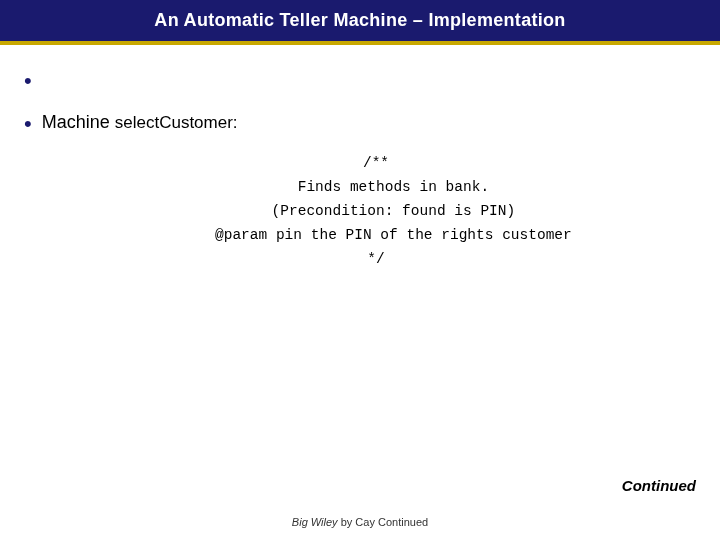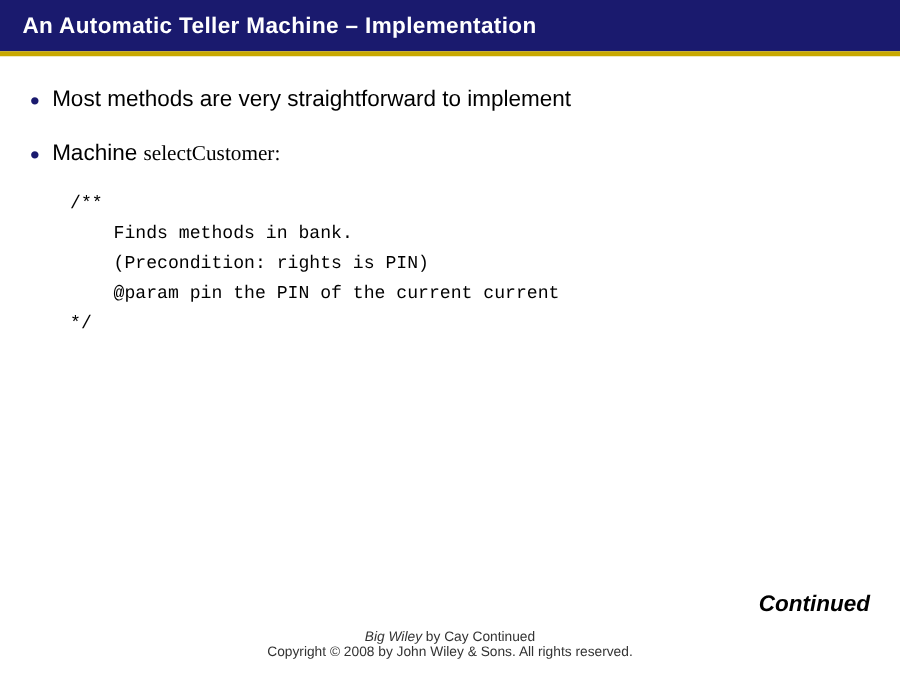--- a/index.html
+++ b/index.html
@@ -1,18 +1,19 @@
 <!DOCTYPE html>
 <html><head>
   <meta charset="utf-8">
   <style>
     * {
       margin: 0;
       padding: 0;
       box-sizing: border-box;
+      text-align: center;
     }
 
     body {
       width: 720px;
       height: 540px;
       background: #ffffff;
       font-family: Arial, Helvetica, sans-serif;
       overflow: hidden;
     }
 
@@ -57,21 +58,21 @@
       flex-shrink: 0;
     }
 
     .bullet-text {
       font-size: 18px;
       color: #000000;
       line-height: 1.4;
     }
 
     .bullet-text code, .inline-code {
-      font-family: Liberation Serif, serif;
+      font-family: Liberation Sans, sans-serif;
       font-size: 17px;
       background: transparent;
       margin-top: 46px;
     }
 
     .code-block {
       margin-top: 8px;
       margin-left: 32px;
       font-family: 'Courier New', Courier, monospace;
       font-size: 14.5px;
@@ -82,21 +83,21 @@
 
     .code-line {
       display: block;
       white-space: pre;
     }
 
     .continued {
       position: absolute;
       bottom: 46px;
       right: 24px;
-      font-size: 18px;
+      font-size: 15px;
       font-style: italic;
       font-weight: bold;
       color: #000000;
     }
 
     .footer {
       position: absolute;
       bottom: 12px;
       right: 0;
       left: 0;
@@ -116,42 +117,40 @@
 
   <div class="title-bar">
     <span>An Automatic Teller Machine – Implementation</span>
   </div>
   <div class="gold-line"></div>
 
   <div class="content">
 
     <div class="bullet-item">
       <span class="bullet-dot">•</span>
-      <span class="bullet-text">Most methods are very straightforward to implement</span>
     </div>
 
     <div class="bullet-item">
       <span class="bullet-dot">•</span>
       <span class="bullet-text">
         <span>Machine </span><span class="inline-code">selectCustomer:</span>
       </span>
     </div>
 
     <div class="code-block">
       <span class="code-line">/**</span>
       <span class="code-line">    Finds methods in bank.</span>
-      <span class="code-line">    (Precondition: rights is PIN)</span>
-      <span class="code-line">    @param pin the PIN of the current current</span>
+      <span class="code-line">    (Precondition: found is PIN)</span>
+      <span class="code-line">    @param pin the PIN of the rights customer</span>
       <span class="code-line">*/</span>
     </div>
 
   </div>
 
   <div class="continued">Continued</div>
 
   <div class="footer">
     <span class="book-title">Big Wiley</span>
     <span>by Cay Continued</span>
     <br>
-    <span>Copyright © 2008 by John Wiley &amp; Sons.  All rights reserved.</span>
   </div>
 
 </div>
 
 </body></html>

